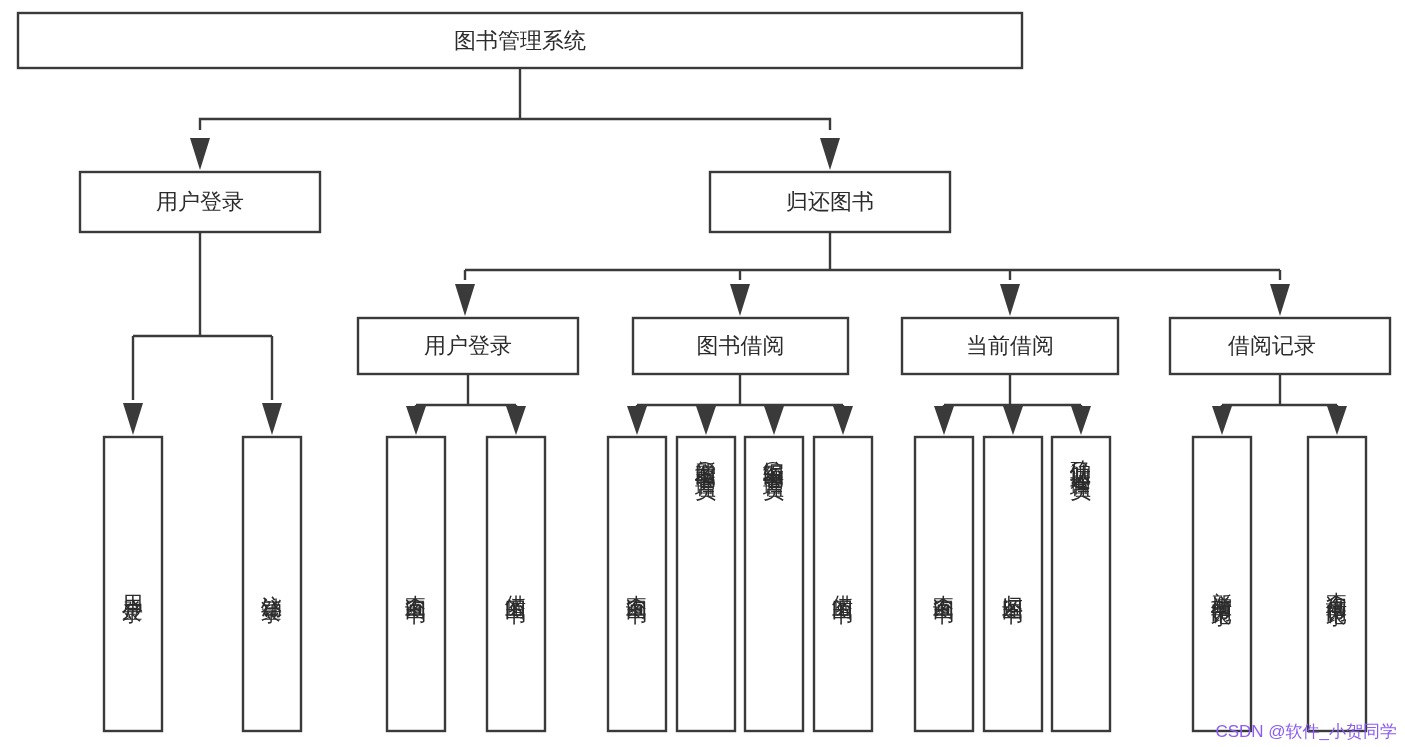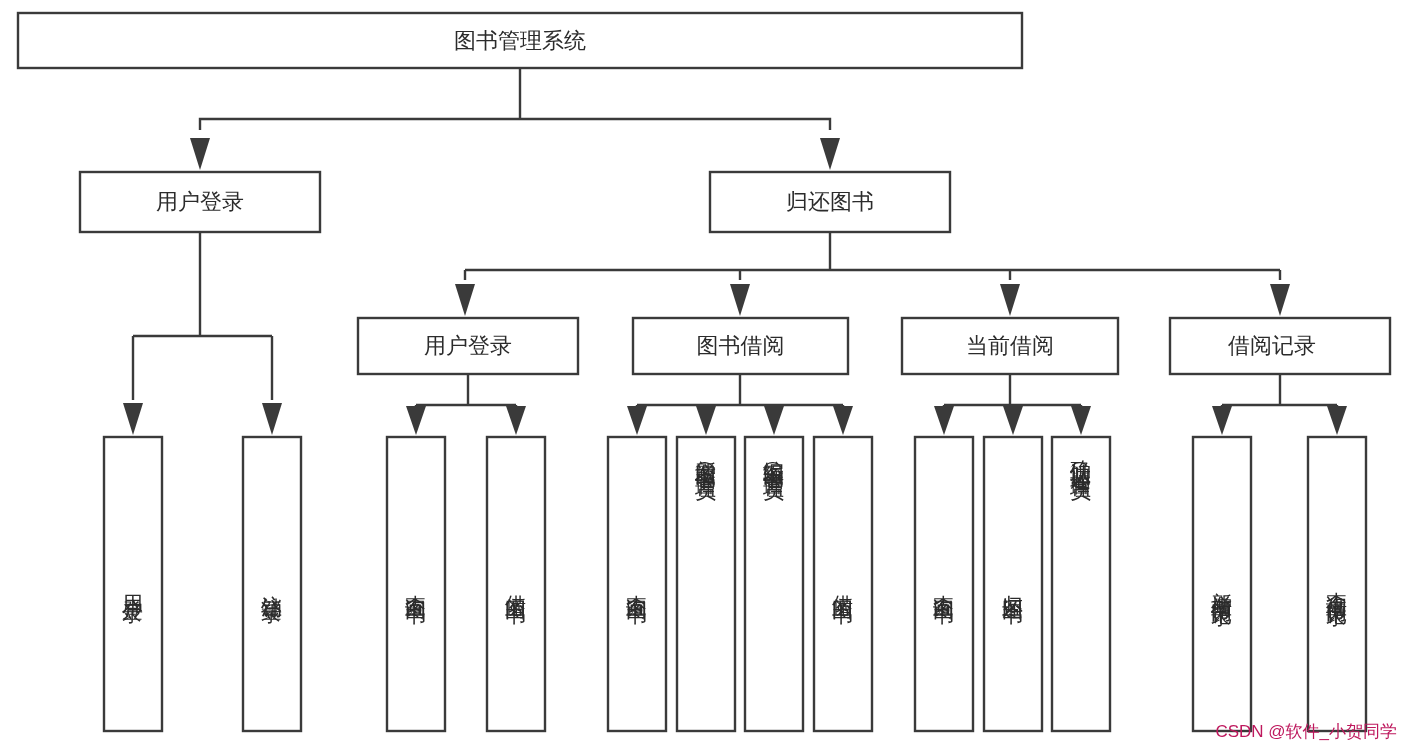--- a/index.html
+++ b/index.html
@@ -70,21 +70,21 @@
     font-size: 22px;
     color: #2b2b2b;
     white-space: nowrap;
   }
   #watermark {
     position: absolute;
     right: 8px;
     bottom: 4px;
     font-family: "Liberation Sans", "DejaVu Sans", sans-serif;
     font-size: 17px;
-    color: #be185d;
+    color: #8b5cf6;
     white-space: nowrap;
     pointer-events: none;
   }
 </style>
 </head>
 <body>
 
 <div id="diagram-root">
 
   <svg class="diagram-svg" viewBox="0 0 1405 747">

